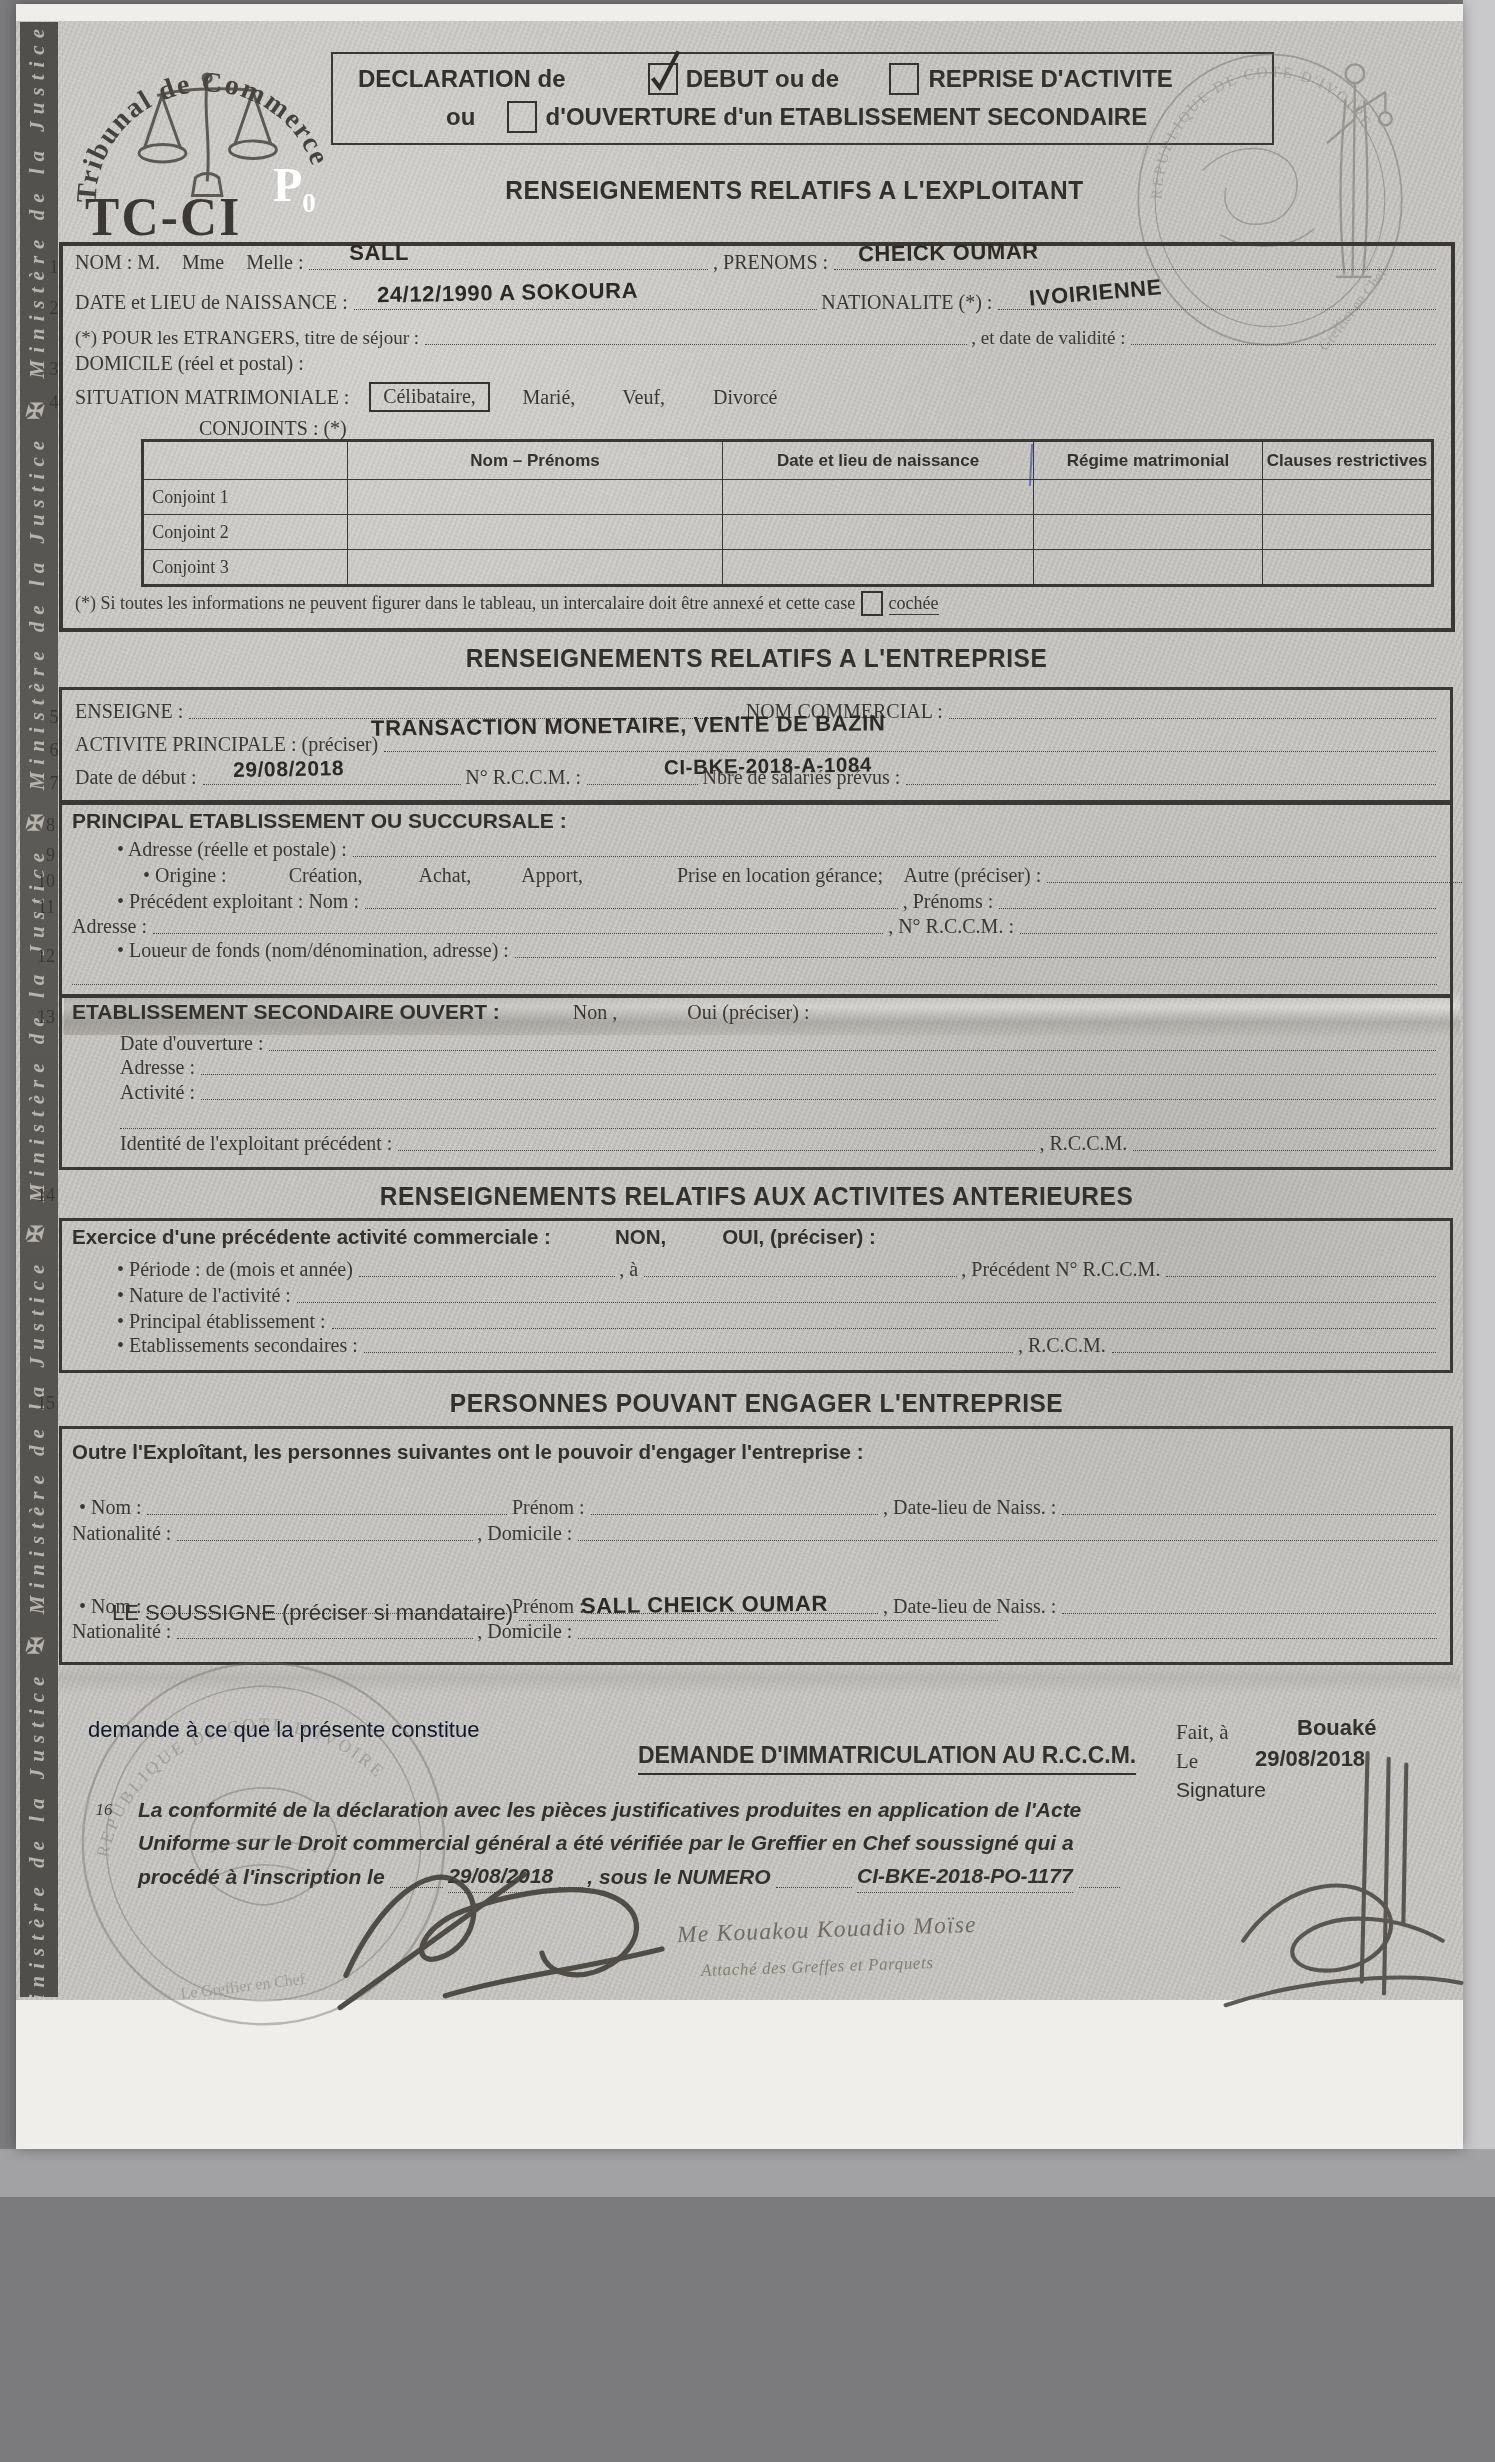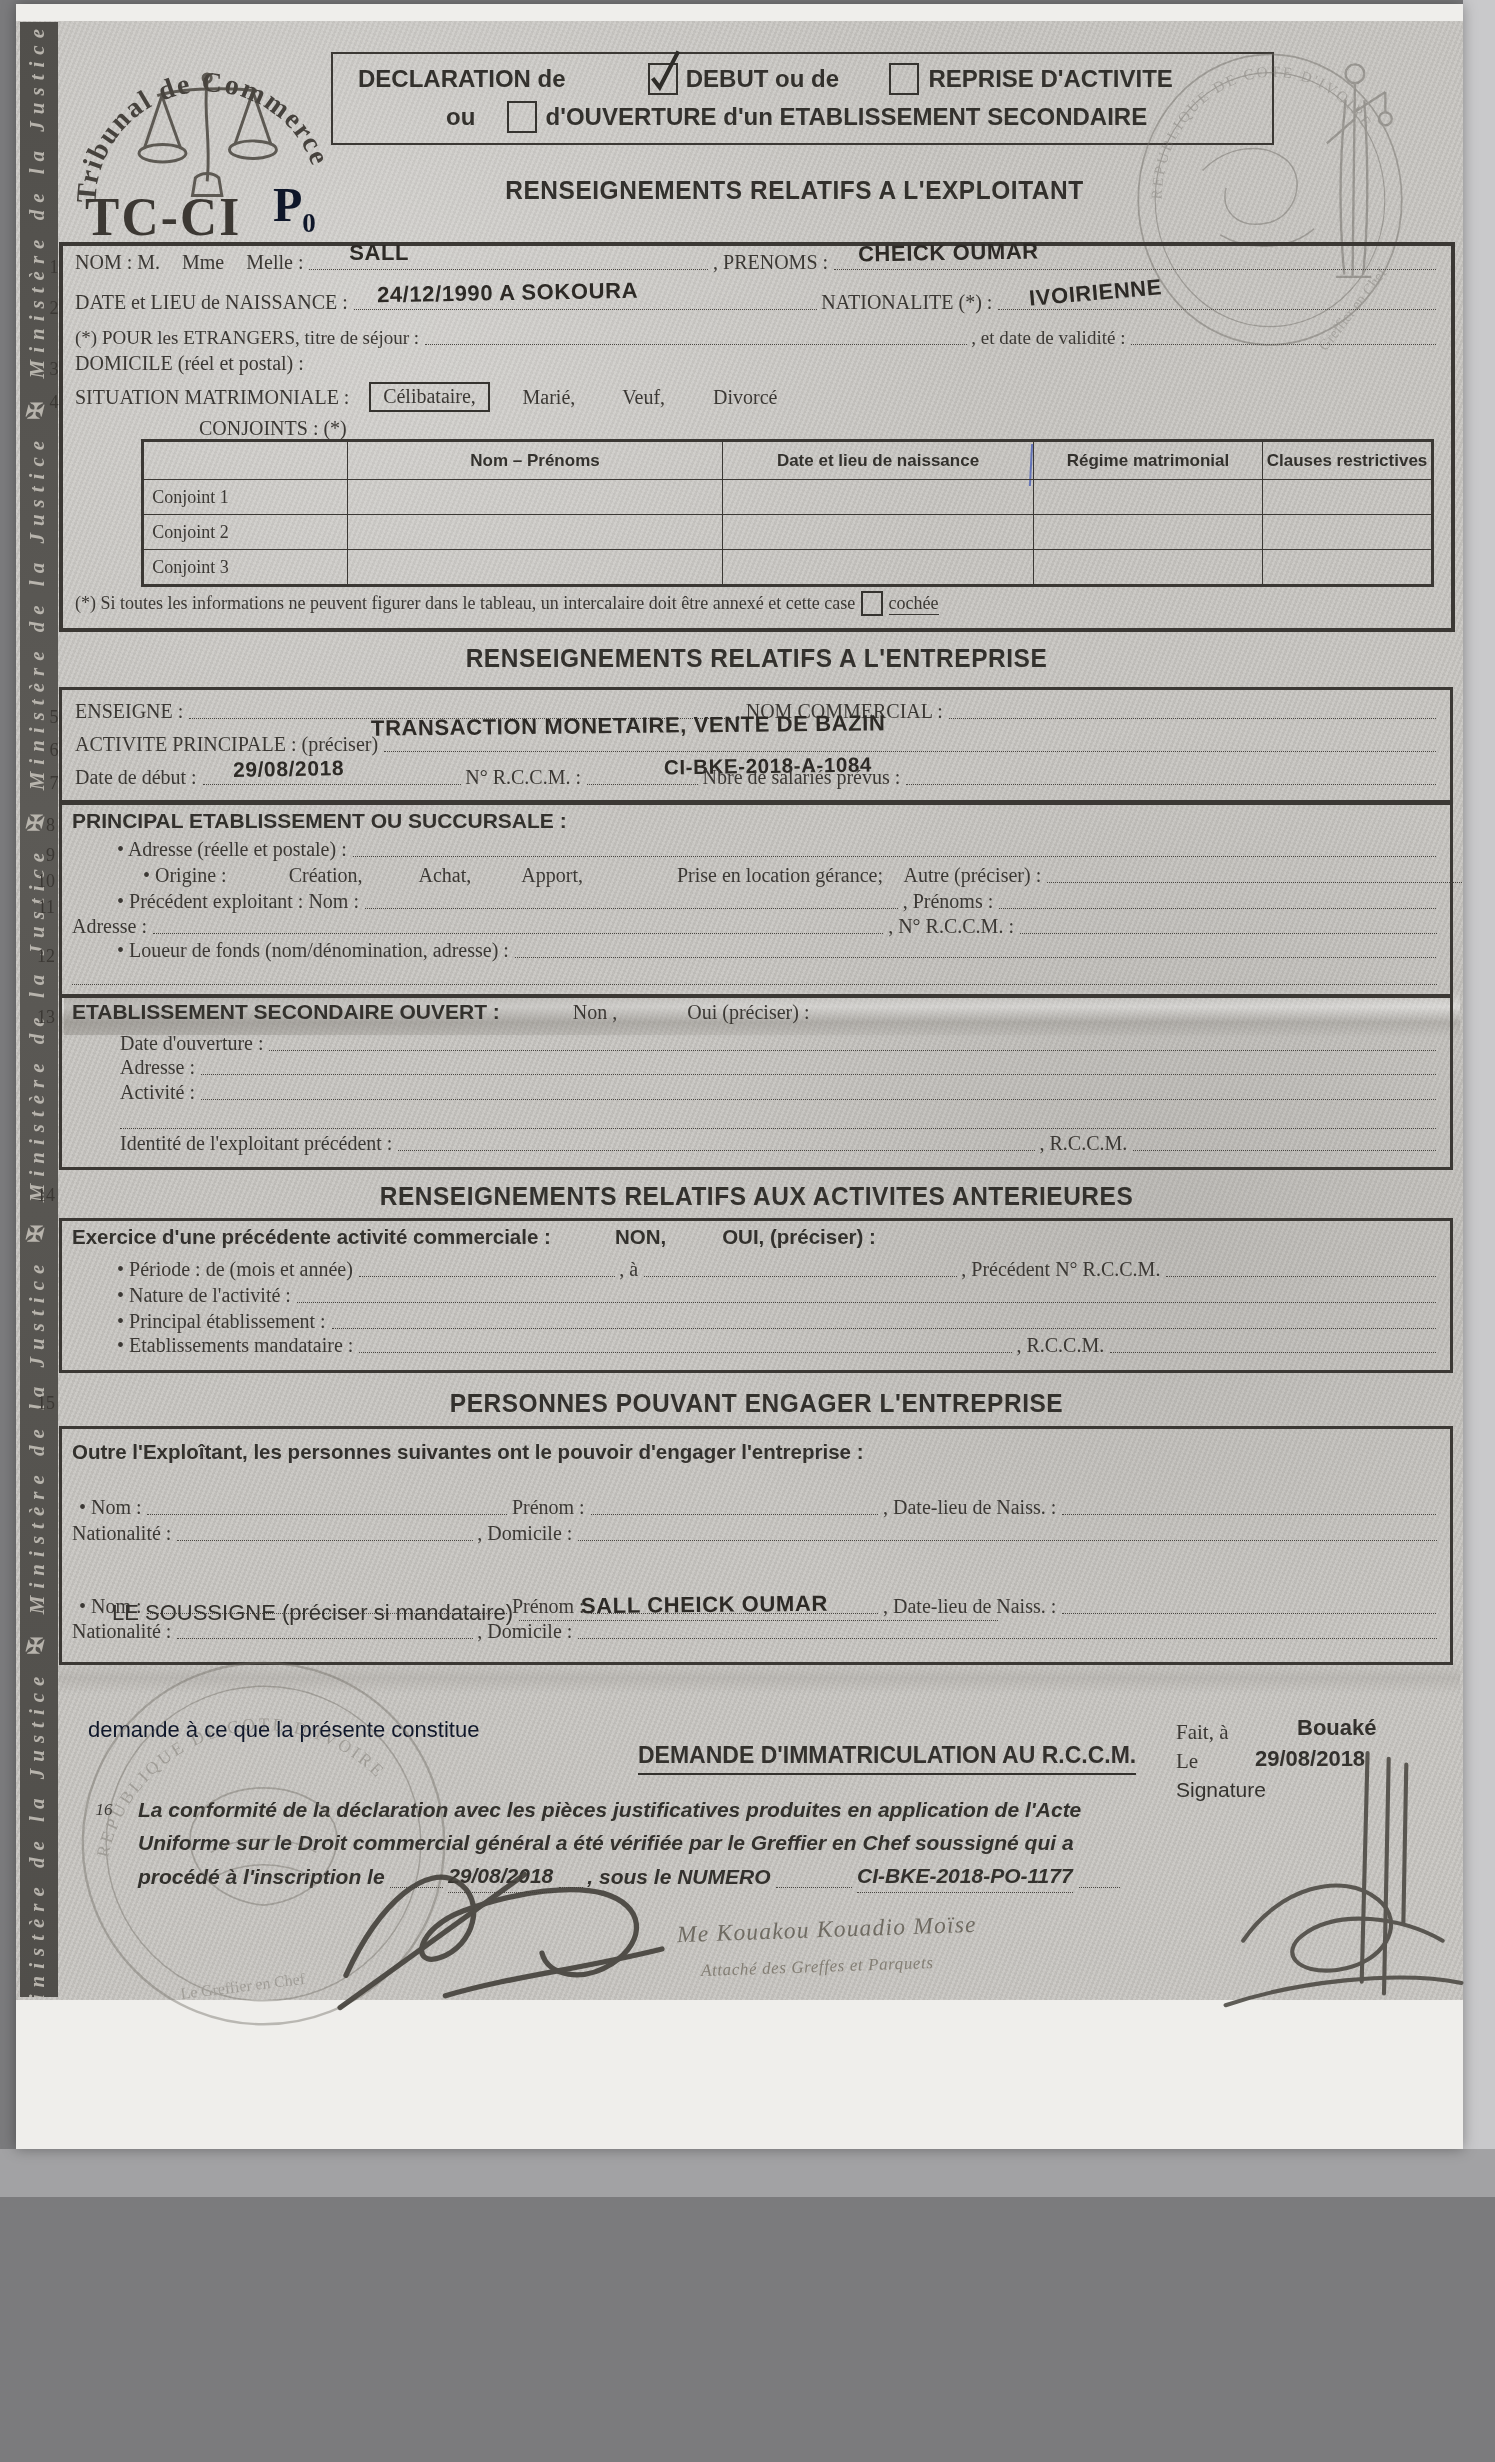--- a/index.html
+++ b/index.html
@@ -85,21 +85,21 @@
     <path d="M 225 99 C 218 150 232 200 225 268"></path>
     <path d="M 205 262 C 215 252 235 252 245 262 L 250 292 L 200 292 Z"></path>
     <path d="M 140 122 C 180 108 270 108 310 114"></path>
     <path d="M 148 122 L 118 212 M 148 122 L 180 212"></path>
     <ellipse cx="149" cy="220" rx="40" ry="15"></ellipse>
     <path d="M 303 115 L 272 206 M 303 115 L 334 206"></path>
     <ellipse cx="303" cy="214" rx="40" ry="15"></ellipse>
   </g>
 </svg>
 <div class="abs" style="left:81px;top:186px;font:bold 54px 'Liberation Serif',serif;color:#3c3833;letter-spacing:2.3px;transform:scaleX(.95);">TC-CI</div>
-<div class="abs" style="left:273px;top:157px;font:bold 48px 'Liberation Serif',serif;color:#0f172a;margin-top:20px;">
+<div class="abs" style="left:273px;top:157px;font:bold 48px 'Liberation Serif',serif;color:#ffffff;">
   <span>P</span><sub style="font-size:27px;">0</sub>
 </div>
 
 <div class="bx" style="left:331px;top:52px;width:939px;height:89px;border-width:2.9px;"></div>
 <div class="r bs" style="left:358px;top:63px;width:897px;font-size:24px;align-items:center;">
   <span>DECLARATION de</span>
   <span class="cb" style="margin-left:82px;">
     <svg width="35" height="47" viewBox="0 0 60 80">
         <path d="M 8 48 L 20 64 L 52 2" stroke="#2e2c28" stroke-width="7" fill="none"></path>
       </svg>
@@ -371,21 +371,21 @@
 </div>
 <div class="r" style="left:117px;top:1284px;width:1324px;">
   <span>• Nature de l'activité :</span>
   <div class="dl"></div>
 </div>
 <div class="r" style="left:117px;top:1310px;width:1324px;">
   <span>• Principal établissement :</span>
   <div class="dl"></div>
 </div>
 <div class="r" style="left:117px;top:1334px;width:1324px;">
-  <span>• Etablissements mandataire :</span>
+  <span>• Etablissements secondaires :</span>
   <div class="dl" style="flex-grow:2.4;"></div>
   <span>, R.C.C.M.</span>
   <div class="dl" style="flex-grow:1.2;"></div>
 </div>
 
 <span class="num" style="left:30.5px;top:1393px;">15</span>
 <div class="sect" style="left:59px;top:1388px;width:1395px;">PERSONNES POUVANT ENGAGER L'ENTREPRISE</div>
 
 <div class="bx" style="left:59px;top:1426px;width:1388px;height:233px;"></div>
 <div class="r bs" style="left:72px;top:1440px;font-size:20.5px;">

